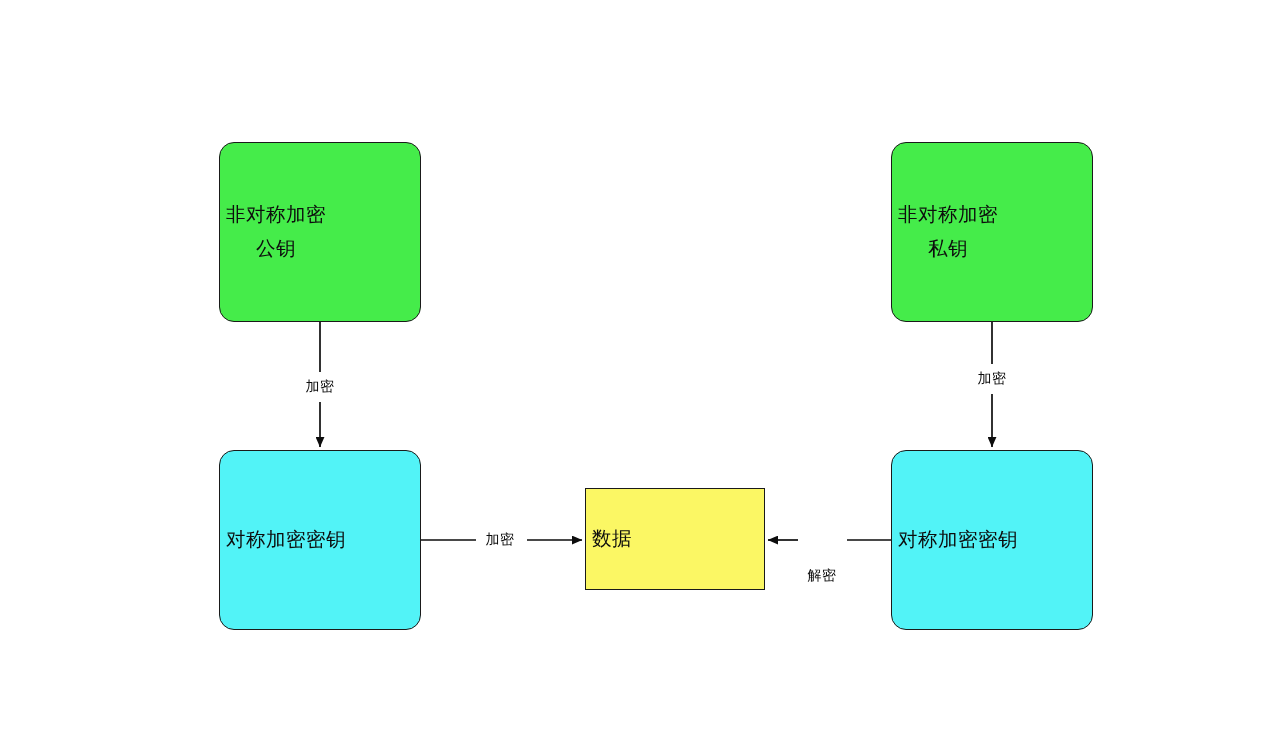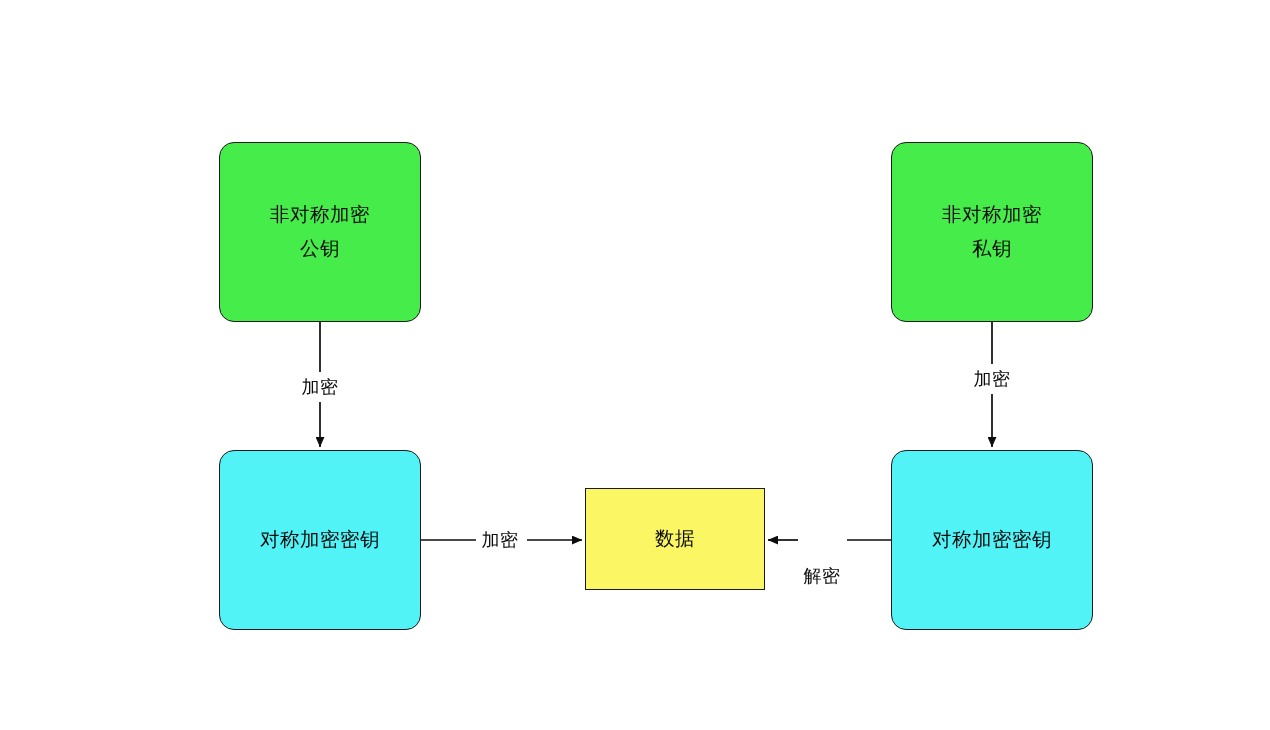--- a/index.html
+++ b/index.html
@@ -28,21 +28,20 @@
     width: 1270px;
     height: 730px;
     pointer-events: none;
   }
   .node {
     position: absolute;
     box-sizing: border-box;
     border: 1.6px solid #1a1a1a;
     display: flex;
     align-items: center;
-    justify-content: center;
     text-align: center;
     color: #0d0d0d;
     font-size: 19.5px;
     line-height: 1.72;
     white-space: pre-line;
     letter-spacing: 0.5px;
   }
   .node.rounded {
     border-radius: 15px;
   }
@@ -51,21 +50,21 @@
   }
   .node-label {
     display: block;
     padding: 0 6px;
   }
   .edge-label {
     position: absolute;
     transform: translate(-50%, -50%);
     background: #ffffff;
     color: #0d0d0d;
-    font-size: 18px;
+    font-size: 14px;
     line-height: 1.1;
     padding: 1px 5px;
     white-space: nowrap;
     letter-spacing: 0.5px;
   }
 </style>
 </head>
 <body>
 
 <div id="diagram-canvas">

